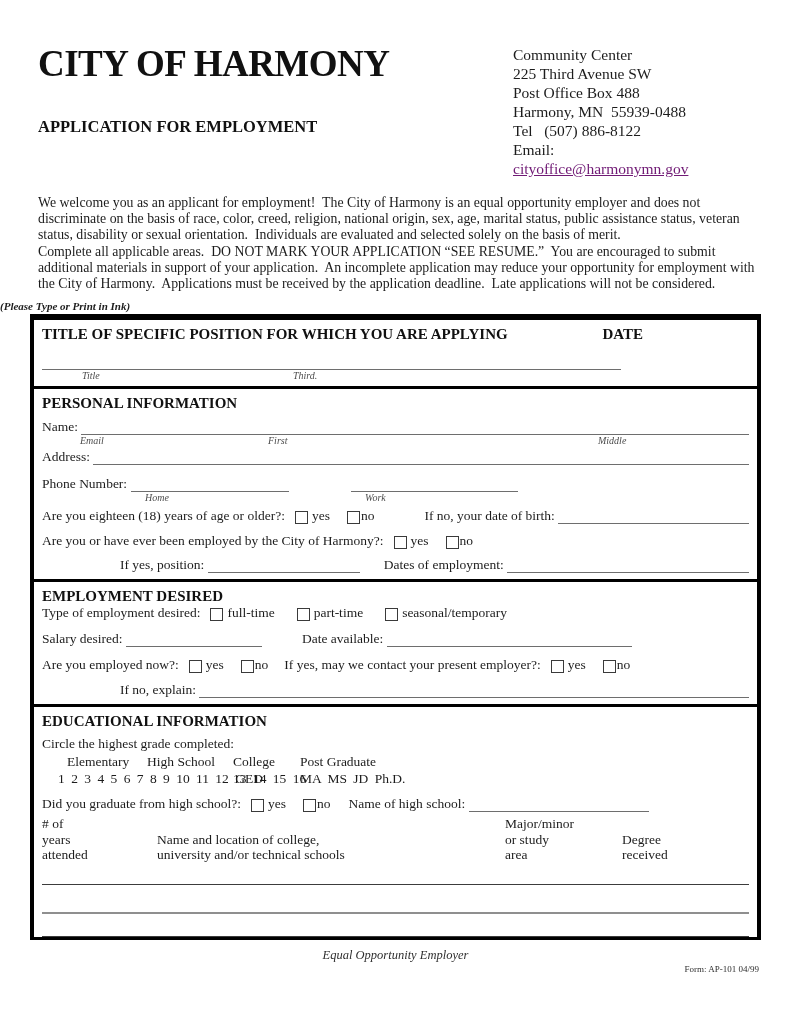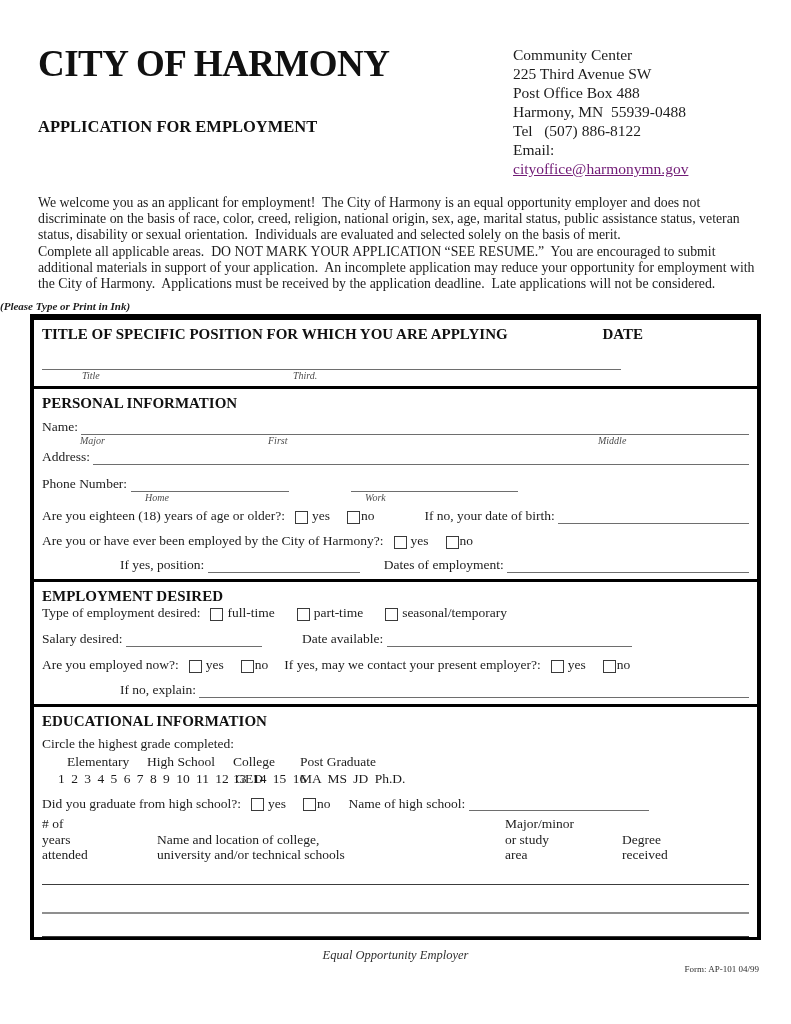--- a/index.html
+++ b/index.html
@@ -97,21 +97,21 @@
       </div>
     </section>
 
     <section class="sec">
       <h2>PERSONAL INFORMATION</h2>
       <div class="row" style="margin-top:7px;">
         <span class="lbl">Name: </span>
         <span class="fill grow"></span>
       </div>
       <div class="rel h13">
-        <span class="sub" style="left:38px;">Major</span>
+        <span class="sub" style="left:38px;">Email</span>
         <span class="sub" style="left:226px;">First</span>
         <span class="sub" style="left:556px;">Middle</span>
       </div>
       <div class="row" style="margin-top:1px;">
         <span class="lbl">Address: </span>
         <span class="fill grow"></span>
       </div>
       <div class="row" style="margin-top:11px;">
         <span class="lbl">Phone Number: </span>
         <span class="fill" style="width:158px;"></span>
@@ -194,21 +194,21 @@
         <span class="lvl" style="left:25px;">Elementary</span>
         <span class="lvl" style="left:105px;">High School</span>
         <span class="lvl" style="left:191px;">College</span>
         <span class="lvl" style="left:258px;">Post Graduate</span>
       </div>
       <div class="rel" style="height:17px;">
         <span class="grades" style="left:16px;">1 2 3 4 5 6 7 8 9 10 11 12 GED</span>
         <span class="grades" style="left:191px;">13 14 15 16</span>
         <span class="grades" style="left:258px;">MA MS JD Ph.D.</span>
       </div>
-      <div class="row" style="margin-top:8px;align-items:center;">
+      <div class="row" style="margin-top:8px;">
         <span class="lbl">Did you graduate from high school?:</span>
         <span class="cb"></span>
         <span class="lbl">yes</span>
         <span class="cb cb2"></span>
         <span class="lbl">no</span>
         <span class="spacer" style="width:18px;"></span>
         <span class="lbl">Name of high school: </span>
         <span class="fill" style="width:180px;"></span>
       </div>
       <div class="edu-head">

